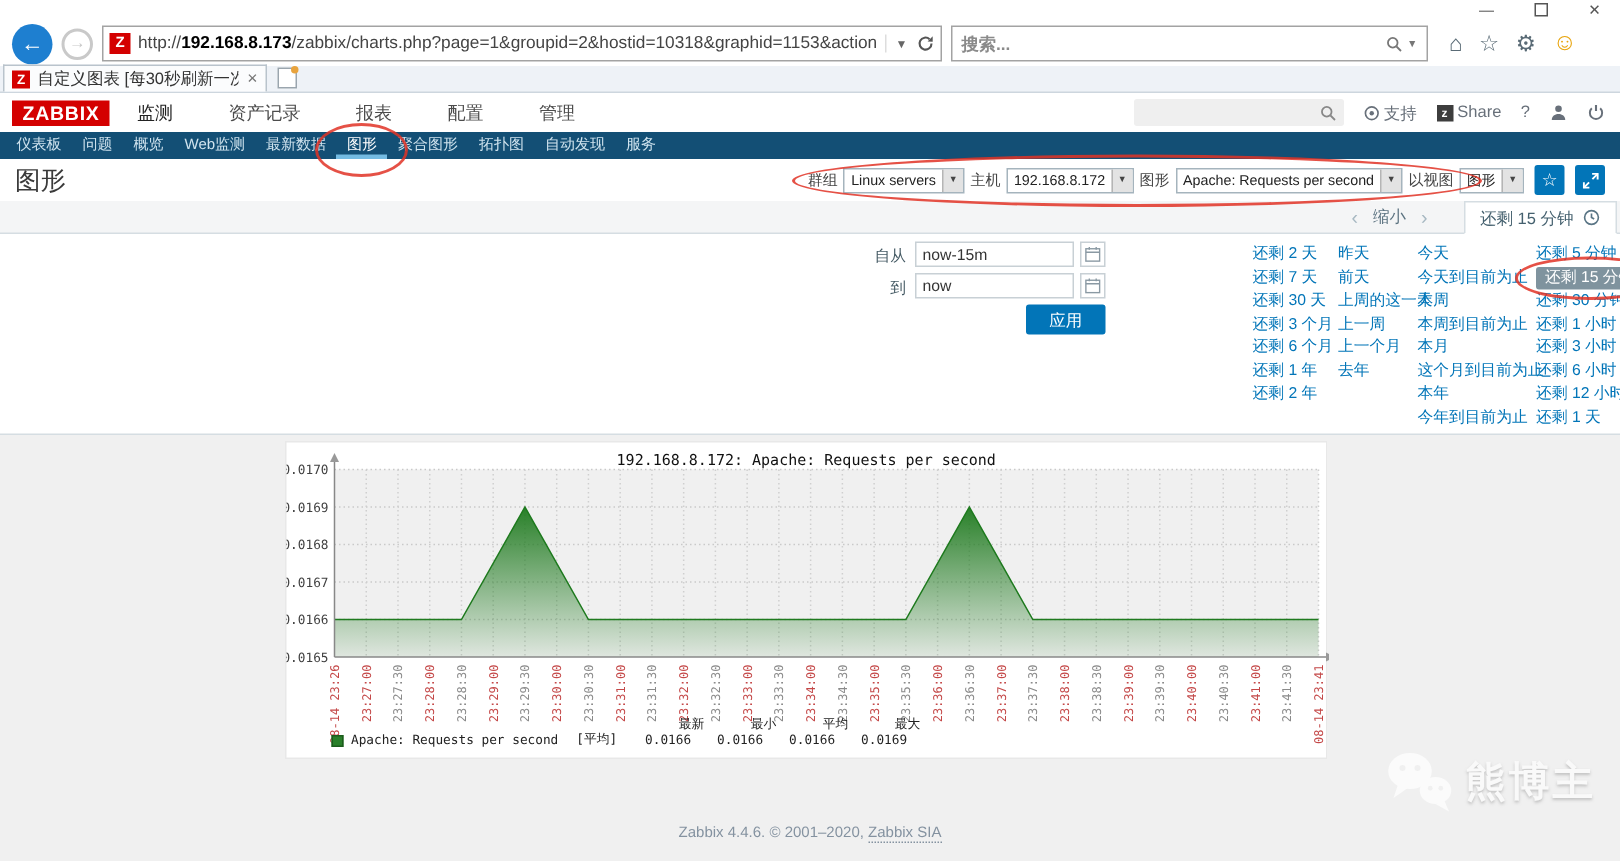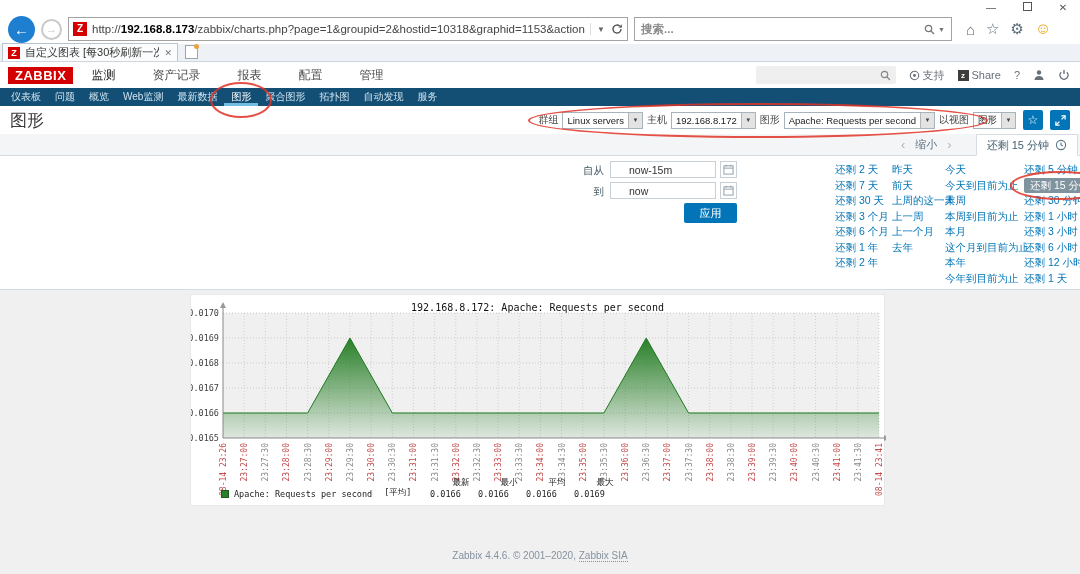--- a/index.html
+++ b/index.html
@@ -62,21 +62,21 @@
 
   
   .timetabrow { height:22px; background:#f4f5f6; border-bottom:1px solid #d5dde2; display:flex; align-items:center; justify-content:flex-end; font-size:11px; }
   .ttr-chev { color:#a7b8c2; font-size:13px; padding:0 10px; cursor:pointer; }
   .ttr-zoom { color:#5b7280; cursor:pointer; }
   .timetab { background:#fff; border:1px solid #d5dde2; border-bottom-color:#fff; margin:0 2px -1px 14px; height:22px; padding:0 10px; display:flex; align-items:center; gap:6px; color:#44606e; cursor:pointer; }
 
   
   .filterpanel { height:134px; background:#fff; border-bottom:1px solid #d5dde2; position:relative; font-size:10.5px; }
   .flabel { position:absolute; width:84px; text-align:right; color:#455a64; }
-  .finput { position:absolute; width:106px; height:17px; border:1px solid #c8d0d5; font-size:10.5px; padding:0 18px; color:#333; font-family:inherit; }
+  .finput { position:absolute; width:106px; height:17px; border:1px solid #c8d0d5; font-size:10.5px; padding:0 4px; color:#333; font-family:inherit; }
   .calbtn { position:absolute; width:17px; height:17px; border:1px solid #c8d0d5; background:#fff; display:flex; align-items:center; justify-content:center; cursor:pointer; }
   .applybtn { position:absolute; left:684px; top:47px; width:53px; height:20px; background:#0275b8; border:none; border-radius:2px; color:#fff; font-size:11px; cursor:pointer; font-family:inherit; }
   .flcol { position:absolute; top:6px; line-height:15.5px; }
   .flcol .fl-item { color:#0275b8; cursor:pointer; white-space:nowrap; }
   .fl-sel { position:relative; display:inline-block; background:#7f939e; color:#fff !important; border-radius:2px; padding:0 6px; }
 
   
   .content { height:284px; background:#f0f0f0; position:relative; }
   .chartcard { position:absolute; left:190px; top:4px; width:695px; height:212px; background:#fff; border:1px solid #e8e8e8; }
   .charttitle { position:absolute; top:7px; left:0; right:0; text-align:center; font-family:"DejaVu Sans Mono","Liberation Mono",monospace; font-size:10px; color:#111; }
@@ -409,15 +409,28 @@
             <span class="stat"><span class="h">最新</span><span>0.0166</span></span>
             <span class="stat"><span class="h">最小</span><span>0.0166</span></span>
             <span class="stat"><span class="h">平均</span><span>0.0166</span></span>
             <span class="stat"><span class="h">最大</span><span>0.0169</span></span>
           </span>
       </div>
     </div>
     <div class="zfooter">
       <span>Zabbix 4.4.6. © 2001–2020, </span><span class="flink">Zabbix SIA</span>
     </div>
+    <div class="watermark">
+      <svg width="46" height="42" viewBox="0 0 46 42">
+        <ellipse cx="17" cy="14" rx="14.5" ry="12" fill="#fbfbfb"></ellipse>
+        <polygon points="9,23 6,32 16,25" fill="#fbfbfb"></polygon>
+        <circle cx="12" cy="12" r="2" fill="#f0f0f0"></circle>
+        <circle cx="22" cy="12" r="2" fill="#f0f0f0"></circle>
+        <ellipse cx="34" cy="27" rx="10.5" ry="9" fill="#fbfbfb"></ellipse>
+        <polygon points="40,34 43,41 34,36" fill="#fbfbfb"></polygon>
+        <circle cx="30.5" cy="25.5" r="1.6" fill="#f0f0f0"></circle>
+        <circle cx="37.5" cy="25.5" r="1.6" fill="#f0f0f0"></circle>
+      </svg>
+      <span class="wm-text">熊博主</span>
+    </div>
   </div>
 
 </div>
 
 </body></html>

